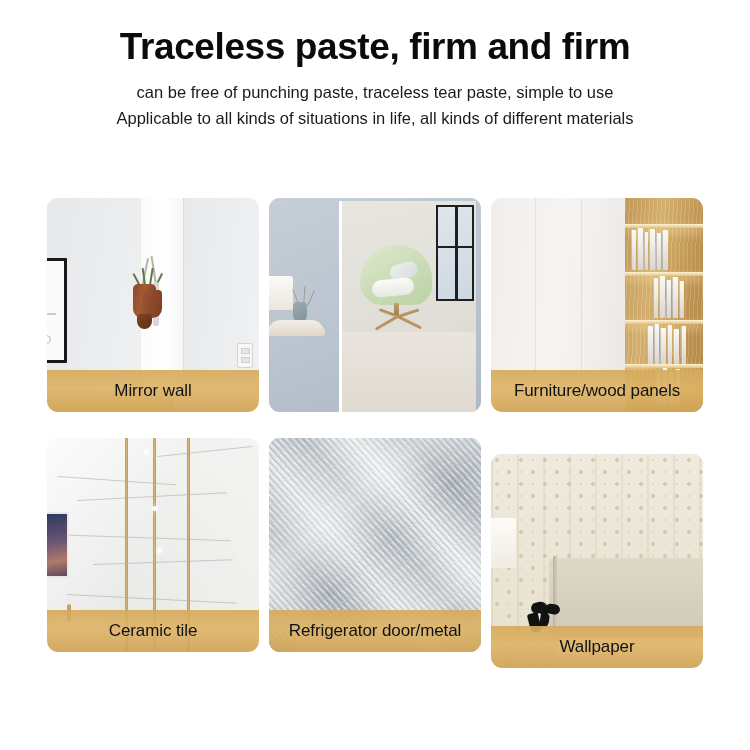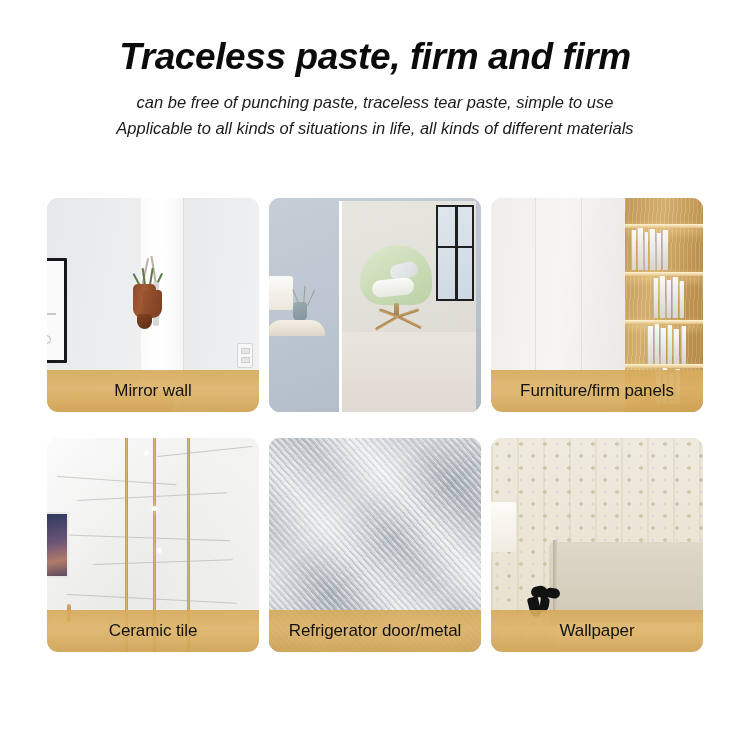--- a/index.html
+++ b/index.html
@@ -5,21 +5,21 @@
   * { margin:0; padding:0; box-sizing:border-box; }
   html, body {
     width:750px; height:750px;
     background:#ffffff;
     font-family:"Liberation Sans", sans-serif;
     overflow:hidden;
   }
   .page { position:relative; width:750px; height:750px; background:#fff; }
 
   
-  .header { padding-top:36px; text-align:center;font-style:italic; }
+  .header { padding-top:26px; text-align:center; }
   .title {
     font-size:37px; font-weight:bold; color:#0b0b0b;
     letter-spacing:-0.4px; line-height:1.12;
     font-family:"Liberation Sans", sans-serif;
   }
   .subtitle {
     margin-top:13px; font-size:16.5px; color:#1b1b1b;
     line-height:1.55; font-weight:400;
   }
   .subtitle .ln { display:block; }
@@ -231,21 +231,21 @@
   }
   .t5 .sheen {
     position:absolute; inset:0;
     background:linear-gradient(138deg,
       rgba(255,255,255,0.0) 0%, rgba(255,255,255,0.42) 34%,
       rgba(255,255,255,0.0) 52%, rgba(255,255,255,0.30) 78%,
       rgba(255,255,255,0.0) 100%);
   }
 
   
-  .t6 { background:#e6e1d0; }
+  .t6 { background:#e6e1d0;margin-top:16px; }
   .t6 .paper {
     position:absolute; inset:0;
     background:
       radial-gradient(circle at 6px 6px, rgba(205,196,166,0.85) 1.6px, transparent 1.9px),
       radial-gradient(circle at 18px 18px, rgba(205,196,166,0.85) 1.6px, transparent 1.9px),
       radial-gradient(circle at 18px 6px, rgba(219,212,186,0.75) 1.1px, transparent 1.4px),
       radial-gradient(circle at 6px 18px, rgba(219,212,186,0.75) 1.1px, transparent 1.4px),
       linear-gradient(180deg,#eeeade 0%,#e6e0cd 100%);
     background-size:24px 24px,24px 24px,24px 24px,24px 24px,100% 100%;
   }
@@ -376,21 +376,21 @@
           <div class="book" style="left:42px; top:127px; width:5px; height:39px;"></div>
           <div class="book" style="left:48px; top:131px; width:6px; height:35px;"></div>
           <div class="book" style="left:56px; top:128px; width:5px; height:38px;"></div>
           <div class="book" style="left:30px; top:172px; width:6px; height:34px;"></div>
           <div class="book" style="left:37px; top:170px; width:5px; height:36px;"></div>
           <div class="book" style="left:43px; top:174px; width:6px; height:32px;"></div>
           <div class="book" style="left:50px; top:171px; width:5px; height:35px;"></div>
         </div>
       </div>
       <div class="band">
-        <span class="band-text">Furniture/firm panels</span>
+        <span class="band-text">Furniture/wood panels</span>
       </div>
     </div>
 
     <div class="tile t4">
       <div class="scene">
         <div class="marble"></div>
         <div class="vein" style="left:10px;  top:38px;  width:120px; transform:rotate(4deg);"></div>
         <div class="vein" style="left:30px;  top:62px;  width:150px; transform:rotate(-3deg);"></div>
         <div class="vein" style="left:4px;   top:96px;  width:180px; transform:rotate(2deg);"></div>
         <div class="vein" style="left:46px;  top:126px; width:140px; transform:rotate(-2deg);"></div>

